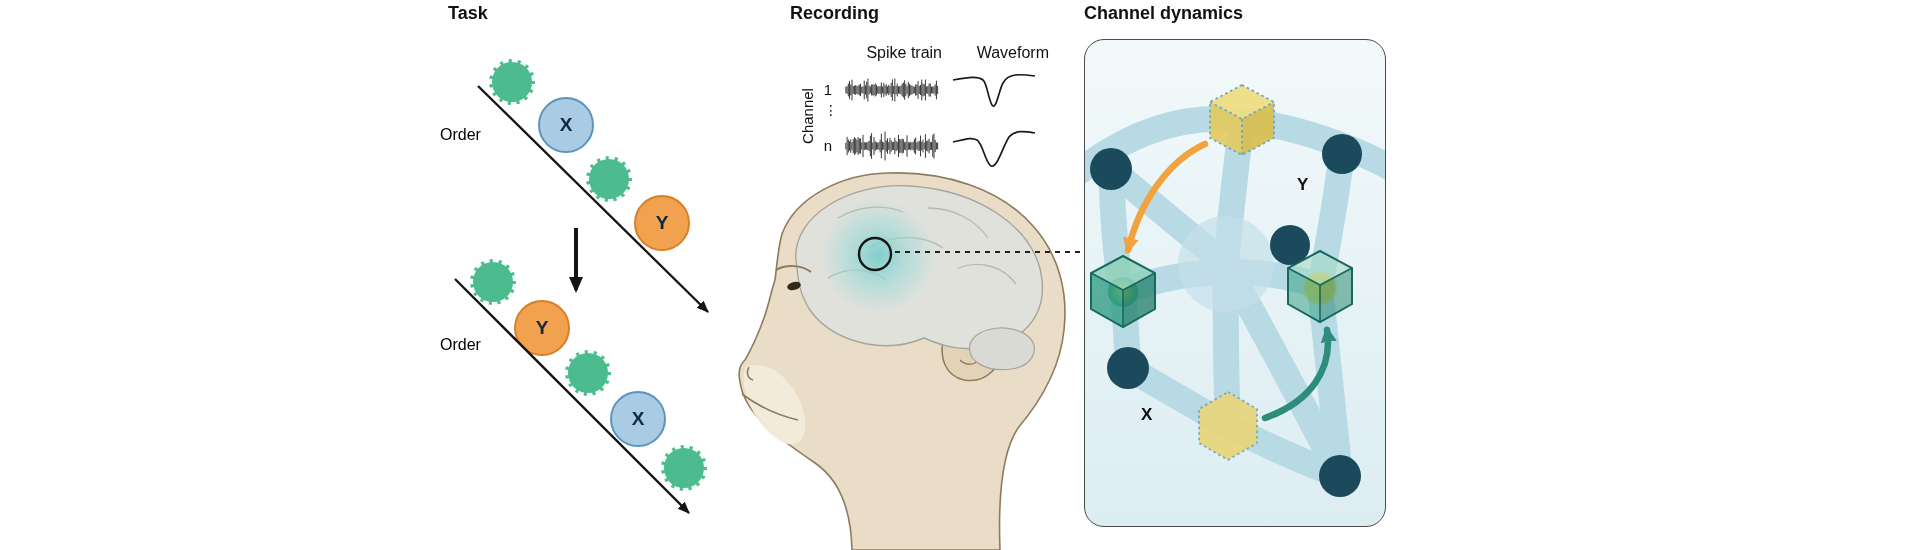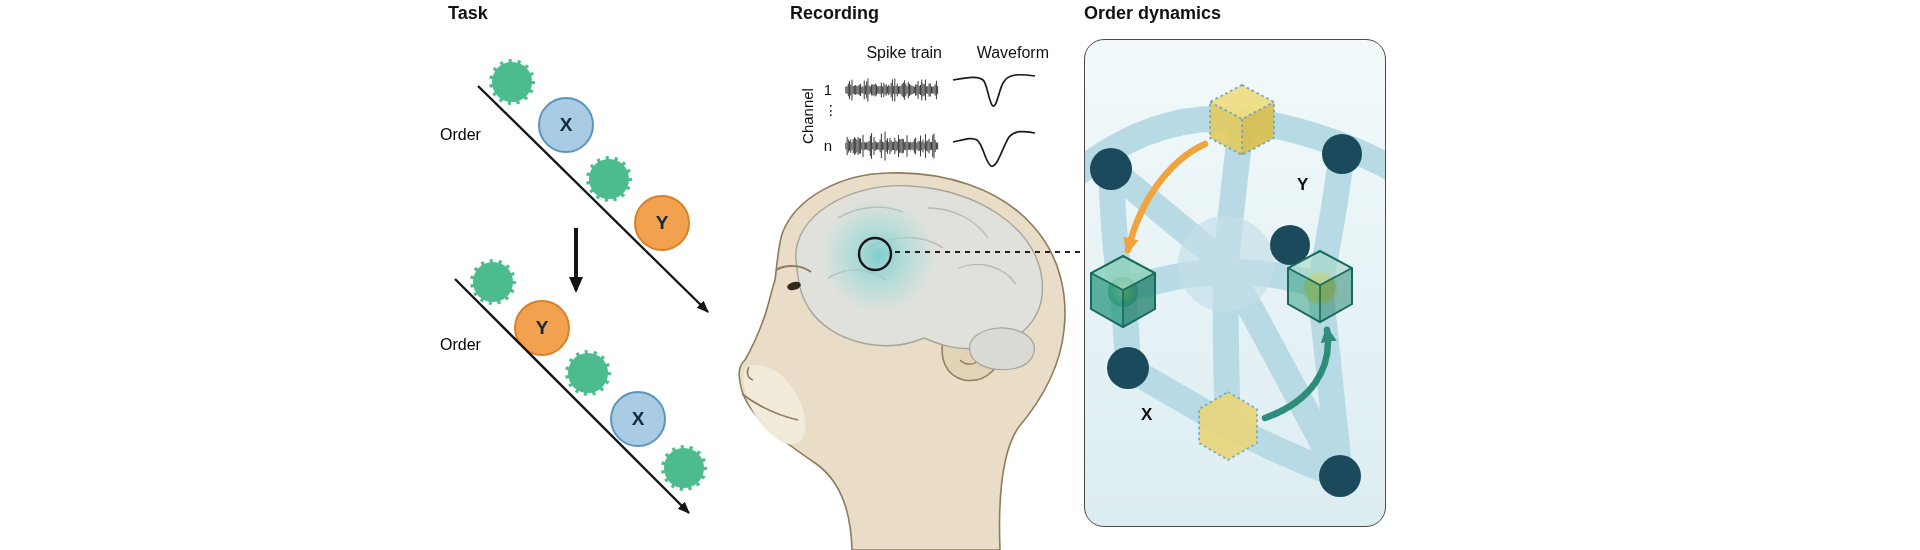--- a/index.html
+++ b/index.html
@@ -29,21 +29,21 @@
   .neural-panel svg{display:block;width:100%;height:100%;}
   .nlabel{font-family:"Liberation Sans",sans-serif;font-weight:bold;font-size:17px;fill:#101010;}
 </style>
 </head>
 <body>
 
 <div class="canvas">
 
   <div class="panel-title" style="left:448px">Task</div>
   <div class="panel-title" style="left:790px">Recording</div>
-  <div class="panel-title" style="left:1084px">Order dynamics</div>
+  <div class="panel-title" style="left:1084px">Channel dynamics</div>
 
   <div class="order-label" style="left:440px;top:126px">Order</div>
   <div class="order-label" style="left:440px;top:336px">Order</div>
 
   <div class="circ green" style="left:489px;top:59px"></div>
   <div class="circ blue" style="left:538px;top:97px">
       <span>X</span>
     </div>
   <div class="circ green" style="left:586px;top:156px"></div>
   <div class="circ orange" style="left:634px;top:195px">

